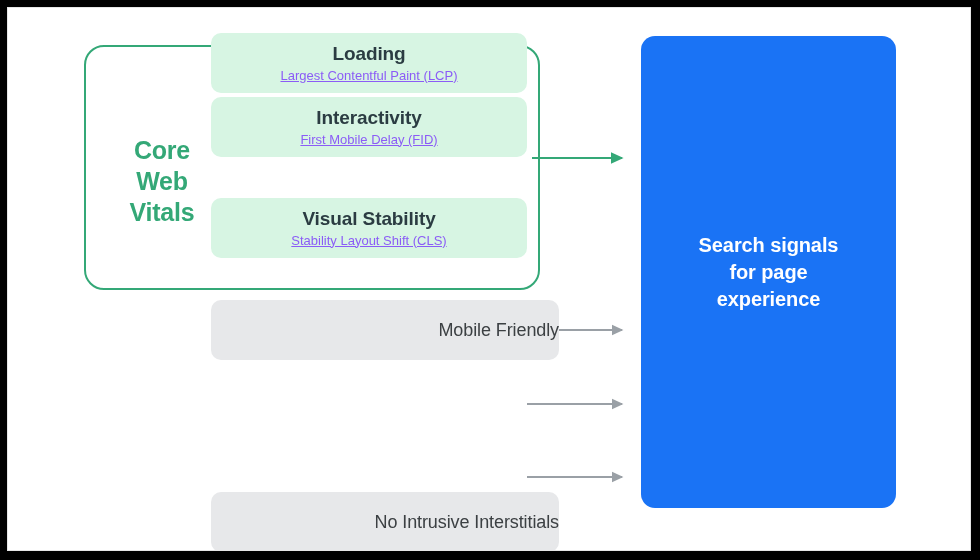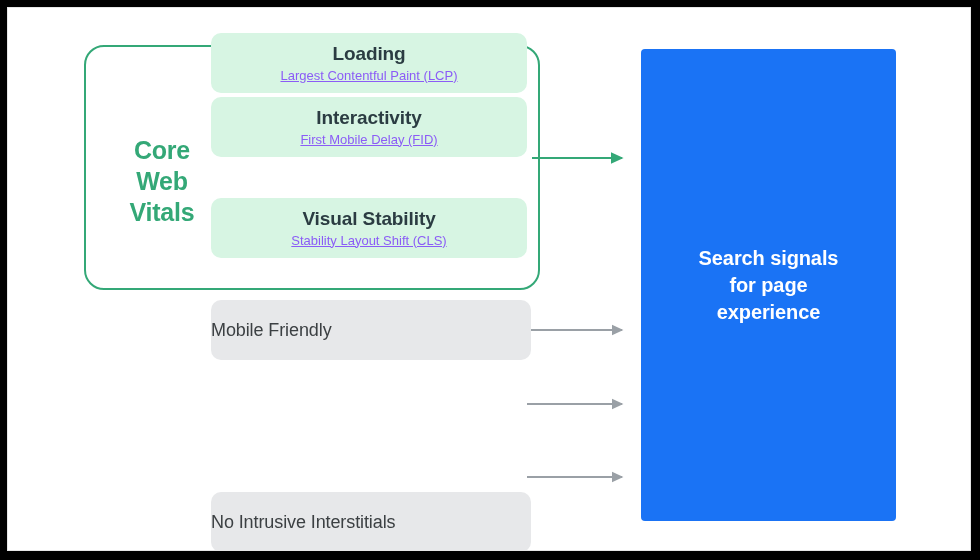--- a/index.html
+++ b/index.html
@@ -86,43 +86,43 @@
     color: #8b5cf6;
     line-height: 18px;
     margin-top: 1px;
     text-decoration: underline;
   }
 
   
   .signal-box {
     position: absolute;
     left: 203px;
-    width: 320px;
+    width: 348px;
     height: 60px;
     background: #e7e8ea;
     border-radius: 10px;
     display: flex;
     align-items: center;
-    justify-content: flex-start;
+    justify-content: flex-end;
   }
   .signal-box .s-label {
     font-size: 18px;
     color: #3c4043;
     letter-spacing: -0.1px;
   }
 
   
   #blue-panel {
     position: absolute;
     left: 633px;
-    top: 41px;
+    top: 28px;
     width: 255px;
     height: 472px;
     background: #1a73f5;
-    border-radius: 4px;
+    border-radius: 14px;
     display: flex;
     align-items: center;
     justify-content: center;
   }
   #blue-panel .bp-text {
     color: #ffffff;
     font-size: 20px;
     font-weight: bold;
     text-align: center;
     line-height: 27px;

